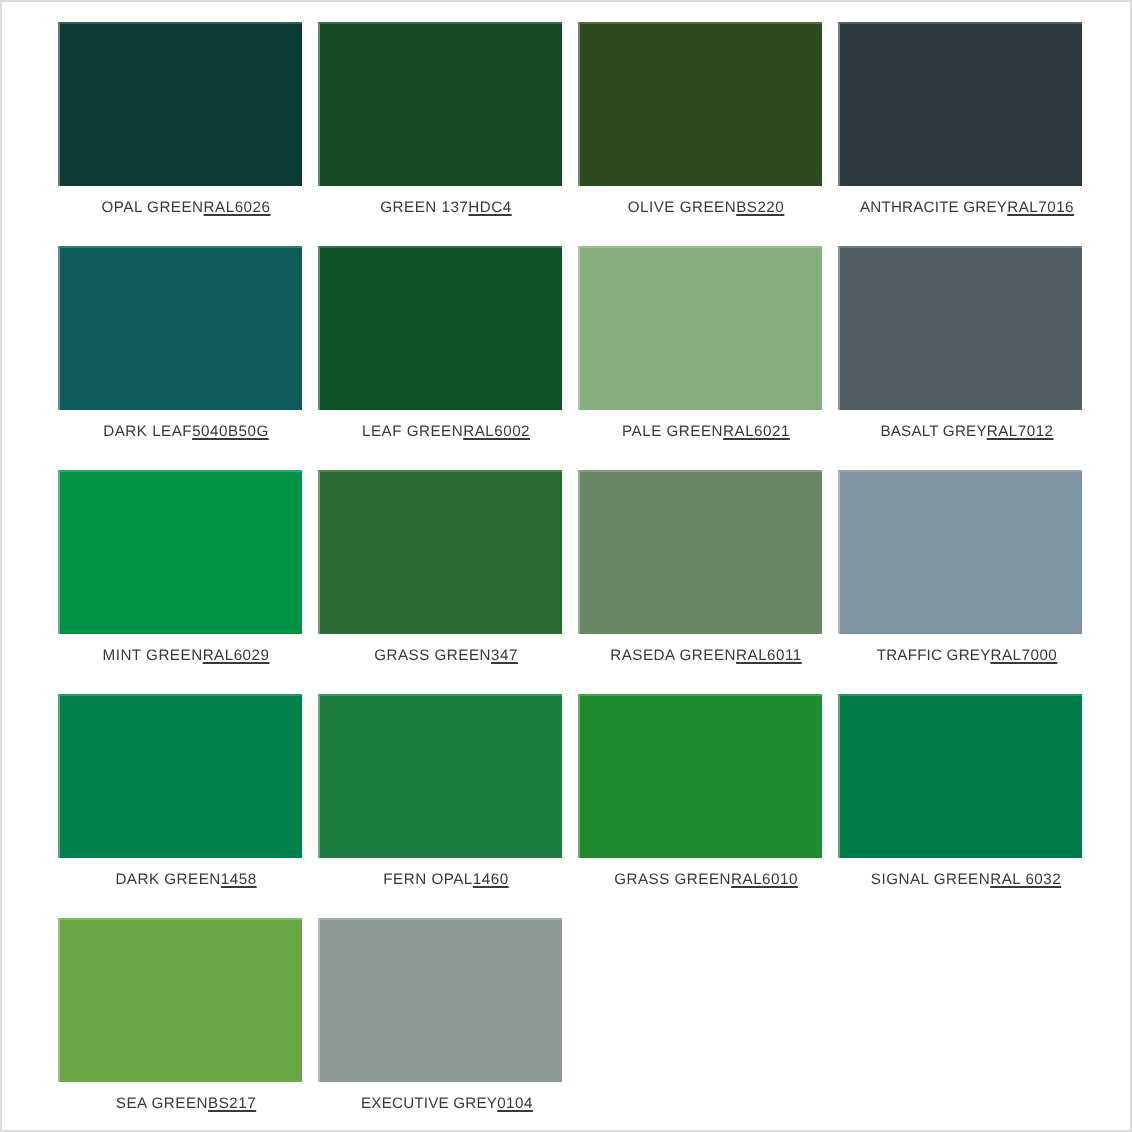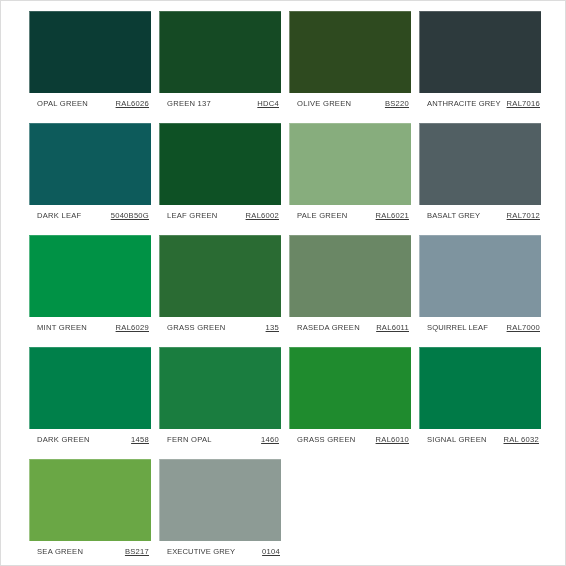--- a/index.html
+++ b/index.html
@@ -51,21 +51,21 @@
     box-sizing: border-box;
     border-left: 1px solid rgba(255,255,255,0.35);
     border-top: 1px solid rgba(255,255,255,0.18);
   }
 
   .swatch-caption {
     width: 122px;
     height: 21px;
     display: flex;
     align-items: center;
-    justify-content: space-between;
+    justify-content: center;
     box-sizing: border-box;
     padding: 0 2px 0 8px;
   }
 
   .swatch-name,
   .swatch-code {
     font-family: "Liberation Sans", sans-serif;
     font-size: 7.6px;
     letter-spacing: 0.25px;
     color: #3a3a3a;
@@ -152,34 +152,34 @@
         <div class="swatch-chip" style="background: rgb(0, 146, 69);"></div>
         <div class="swatch-caption">
           <span class="swatch-name">MINT GREEN</span>
           <span class="swatch-code">RAL6029</span>
         </div>
       </div>
       <div class="swatch-cell col2">
         <div class="swatch-chip" style="background: rgb(42, 107, 51);"></div>
         <div class="swatch-caption">
           <span class="swatch-name">GRASS GREEN</span>
-          <span class="swatch-code">135</span>
+          <span class="swatch-code">347</span>
         </div>
       </div>
       <div class="swatch-cell col3">
         <div class="swatch-chip" style="background: rgb(106, 135, 101);"></div>
         <div class="swatch-caption">
           <span class="swatch-name">RASEDA GREEN</span>
           <span class="swatch-code">RAL6011</span>
         </div>
       </div>
       <div class="swatch-cell col4">
         <div class="swatch-chip" style="background: rgb(126, 148, 159);"></div>
         <div class="swatch-caption">
-          <span class="swatch-name">SQUIRREL LEAF</span>
+          <span class="swatch-name">TRAFFIC GREY</span>
           <span class="swatch-code">RAL7000</span>
         </div>
       </div>
       <div class="swatch-cell col1">
         <div class="swatch-chip" style="background: rgb(0, 128, 74);"></div>
         <div class="swatch-caption">
           <span class="swatch-name">DARK GREEN</span>
           <span class="swatch-code">1458</span>
         </div>
       </div>

